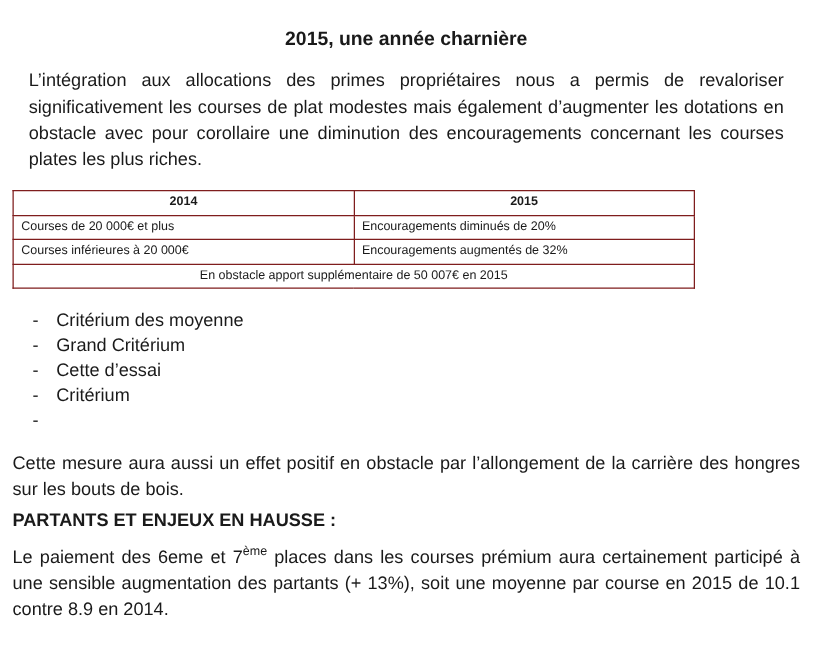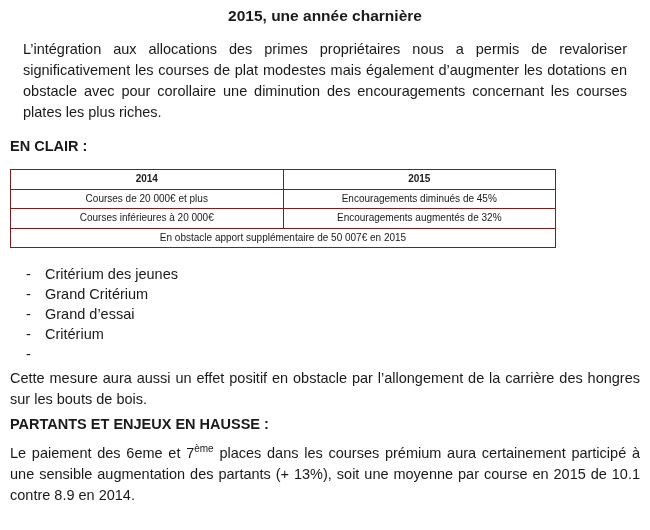--- a/index.html
+++ b/index.html
@@ -16,21 +16,21 @@
     font-size: 14.5px;
     line-height: 21px;
   }
   .page {
     padding: 5px 10px 0 10px;
   }
   .doc-title {
     text-align: center;
     font-weight: bold;
     font-size: 15.5px;
-    margin: 0 0 12px 0;
+    margin: 16px 0 12px 0;
   }
   .para {
     text-align: justify;
     margin: 13px;
   }
   .para.p1 { margin-bottom: 13px; }
   .section-heading {
     font-weight: bold;
     margin: 0;
   }
@@ -48,90 +48,89 @@
     line-height: 16.5px;
     font-size: 10px;
     overflow: hidden;
     white-space: nowrap;
   }
   .comparison-table th {
     font-weight: bold;
     text-align: center;
   }
   .comparison-table td {
-    text-align: center;
+    text-align: left;
   }
   .comparison-table td.t-footer {
     text-align: center;
   }
   .para.p2 { margin-bottom: 12px; }
   .dash-list { margin: 0; }
   .list-item {
     position: relative;
     padding-left: 35px;
     line-height: 20px;
     min-height: 20px;
   }
   .list-dash {
     position: absolute;
     left: 16px;
     top: 0;
   }
-  .para.p3 { margin: 4px 0 4px 0; }
+  .para.p3 { margin: 14px 0 4px 0; }
   .section-heading.partants { margin-bottom: 8px; }
   .para.p4 { margin: 0; }
   sup {
     font-size: 10px;
     line-height: 0;
   }
 </style>
 </head>
 <body>
 
 <div class="page">
 
   <h1 class="doc-title">2015, une année charnière</h1>
 
   <p class="para p1">L’intégration aux allocations des primes propriétaires nous a permis de revaloriser significativement les courses de plat modestes mais également d’augmenter les dotations en obstacle avec pour corollaire une diminution des encouragements concernant les courses plates les plus riches.</p>
 
-  <p class="section-heading en-clair">EN CLAIR :</p>
 
   <table class="comparison-table">
     <tbody>
       <tr>
         <th>2014</th>
         <th>2015</th>
       </tr>
       <tr>
         <td>Courses de 20 000€ et plus</td>
-        <td>Encouragements diminués de 45%</td>
+        <td>Encouragements diminués de 20%</td>
       </tr>
       <tr>
         <td>Courses inférieures à 20 000€</td>
         <td>Encouragements augmentés de 32%</td>
       </tr>
       <tr>
         <td class="t-footer" colspan="2">En obstacle apport supplémentaire de 50 007€ en 2015</td>
       </tr>
     </tbody>
   </table>
 
 
   <div class="dash-list">
     <div class="list-item">
       <span class="list-dash">-</span>
-      <span>Critérium des jeunes</span>
+      <span>Critérium des moyenne</span>
     </div>
     <div class="list-item">
       <span class="list-dash">-</span>
       <span>Grand Critérium</span>
     </div>
     <div class="list-item">
       <span class="list-dash">-</span>
-      <span>Grand d’essai</span>
+      <span>Cette d’essai</span>
     </div>
     <div class="list-item">
       <span class="list-dash">-</span>
       <span>Critérium</span>
     </div>
     <div class="list-item">
       <span class="list-dash">-</span>
       <span></span>
     </div>
   </div>

